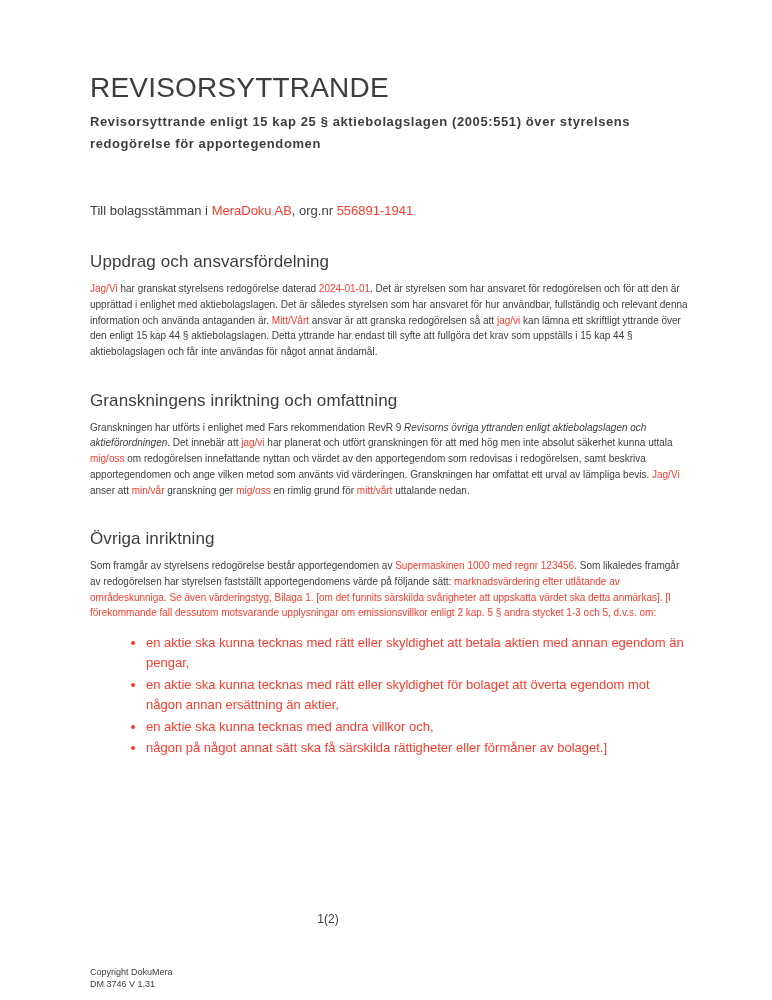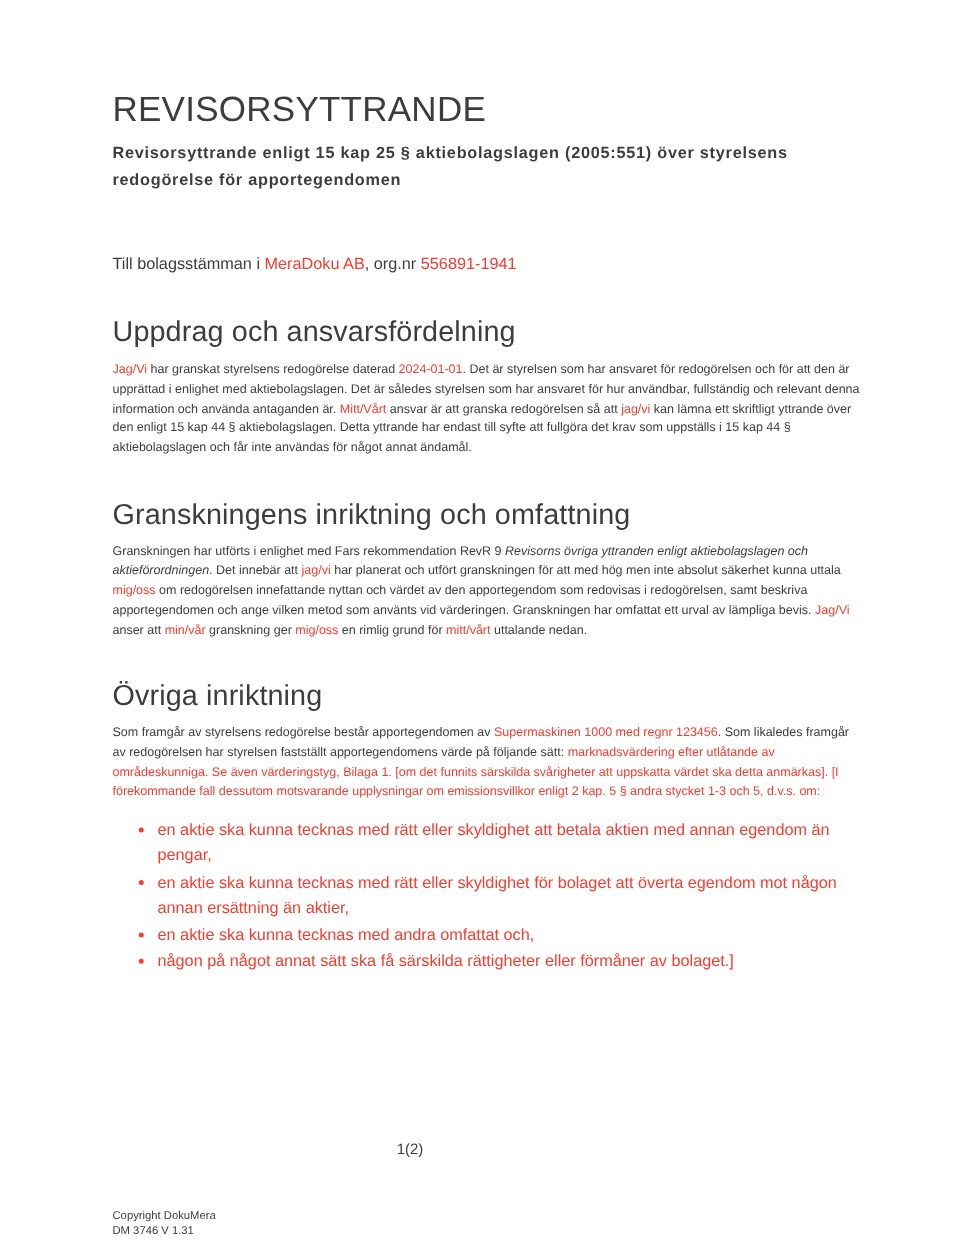--- a/index.html
+++ b/index.html
@@ -30,42 +30,42 @@
     font-size: 13px;
     font-weight: 700;
     letter-spacing: 0.6px;
     line-height: 1.7;
     margin-bottom: 46px;
     color: var(--text, #3d3d3d);
   }
   p.salutation { font-size: 13px; line-height: 1.55; }
   section.doc-section { margin-top: 31px; }
   h2.section-heading {
-    font-size: 23px;
+    font-size: 17px;
     font-weight: 400;
     color: var(--text, #3d3d3d);
     margin-bottom: 9px;
     letter-spacing: 0.1px;
   }
   p.paragraph {
     font-size: 10px;
     line-height: 1.57;
     color: var(--text, #3d3d3d);
   }
   .red { color: var(--accent, #fa3b2e); }
   .italic { font-style: italic; }
   ul.conditions-list {
     margin-top: 12px;
     margin-left: 22px;
     padding-left: 14px;
     color: var(--accent, #fa3b2e);
     font-size: 13px;
     line-height: 1.57;
   }
-  ul.conditions-list li { margin-bottom: 1px; }
+  ul.conditions-list li { margin-bottom: 1px; margin-left: 20px; }
   .page-number {
     position: absolute;
     left: 0;
     top: 912px;
     width: 656px;
     text-align: center;
     font-size: 12px;
     color: var(--text, #3d3d3d);
   }
   .copyright {
@@ -93,21 +93,21 @@
         <section class="doc-section">
           <h2 class="section-heading">Granskningens inriktning och omfattning</h2>
           <p class="paragraph"><span>Granskningen har utförts i enlighet med Fars rekommendation RevR 9 </span><span class="italic">Revisorns övriga yttranden enligt aktiebolagslagen och aktieförordningen</span><span>. Det innebär att </span><span class="red">jag/vi</span><span> har planerat och utfört granskningen för att med hög men inte absolut säkerhet kunna uttala </span><span class="red">mig/oss</span><span> om redogörelsen innefattande nyttan och värdet av den apportegendom som redovisas i redogörelsen, samt beskriva apportegendomen och ange vilken metod som använts vid värderingen. Granskningen har omfattat ett urval av lämpliga bevis. </span><span class="red">Jag/Vi</span><span> anser att </span><span class="red">min/vår</span><span> granskning ger </span><span class="red">mig/oss</span><span> en rimlig grund för </span><span class="red">mitt/vårt</span><span> uttalande nedan.</span></p>
         </section>
         <section class="doc-section">
           <h2 class="section-heading">Övriga inriktning</h2>
           <p class="paragraph"><span>Som framgår av styrelsens redogörelse består apportegendomen av </span><span class="red">Supermaskinen 1000 med regnr 123456</span><span>. Som likaledes framgår av redogörelsen har styrelsen fastställt apportegendomens värde på följande sätt: </span><span class="red">marknadsvärdering efter utlåtande av områdeskunniga. Se även värderingstyg, Bilaga 1. [om det funnits särskilda svårigheter att uppskatta värdet ska detta anmärkas]. [I förekommande fall dessutom motsvarande upplysningar om emissionsvillkor enligt 2 kap. 5 § andra stycket 1-3 och 5, d.v.s. om:</span></p>
           <ul class="conditions-list">
             <li>en aktie ska kunna tecknas med rätt eller skyldighet att betala aktien med annan egendom än pengar,</li>
             <li>en aktie ska kunna tecknas med rätt eller skyldighet för bolaget att överta egendom mot någon annan ersättning än aktier,</li>
-            <li>en aktie ska kunna tecknas med andra omfattat och,</li>
+            <li>en aktie ska kunna tecknas med andra villkor och,</li>
             <li>någon på något annat sätt ska få särskilda rättigheter eller förmåner av bolaget.]</li>
           </ul>
         </section>
       </div>
   </div>
   <div class="page-number">1(2)</div>
   <div class="copyright">
     <div>Copyright DokuMera</div>
     <div>DM 3746 V 1.31</div>
   </div>

